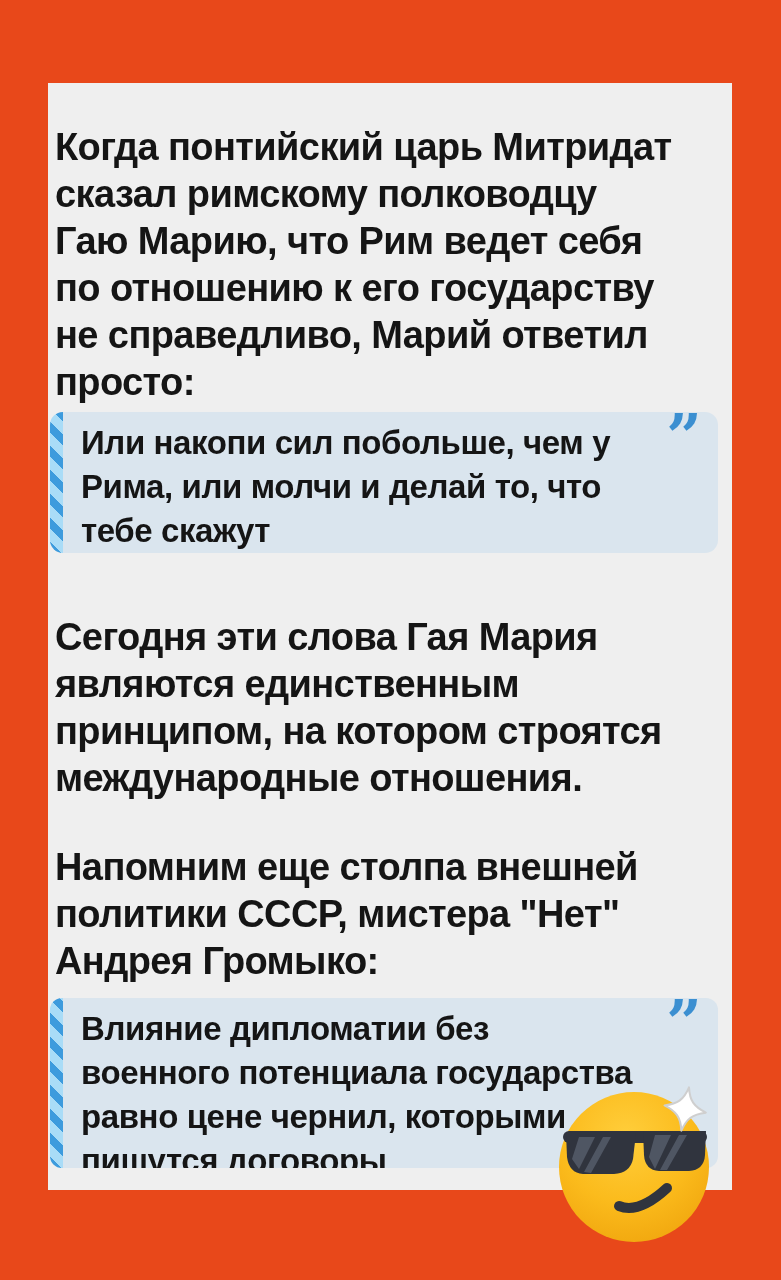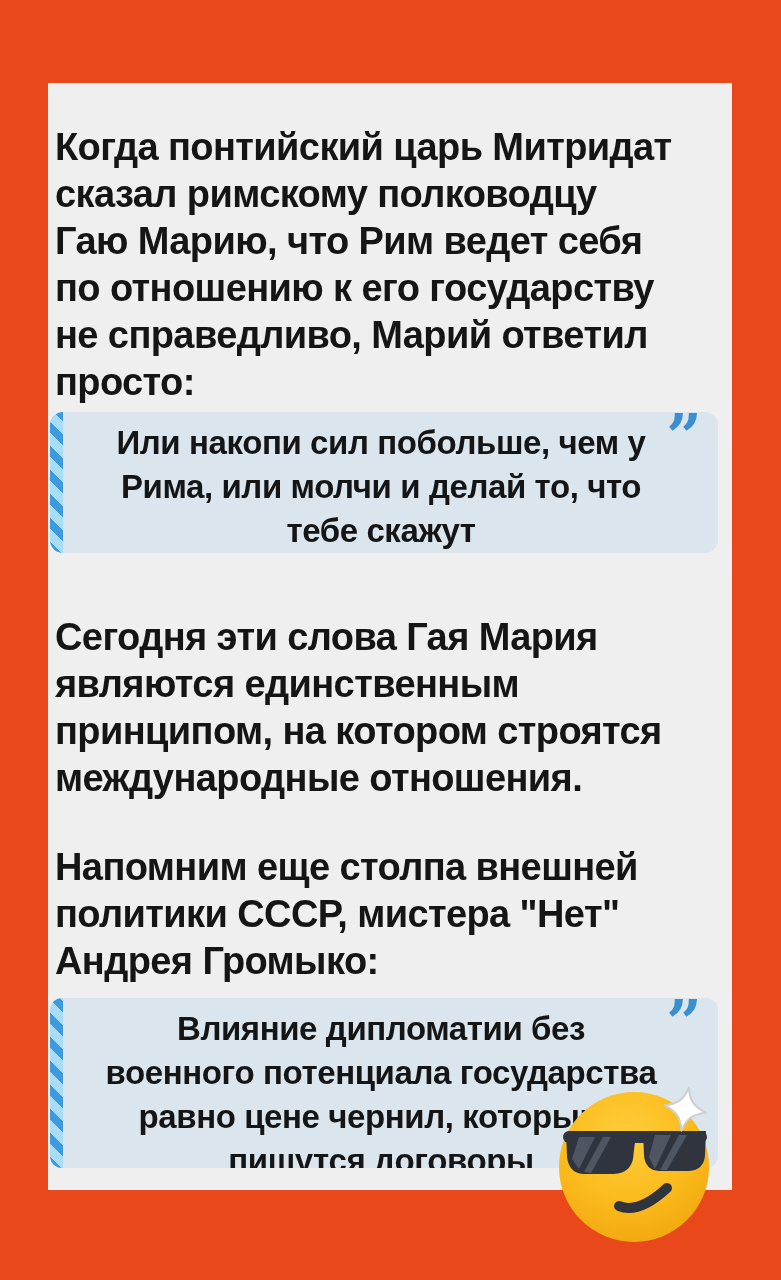--- a/index.html
+++ b/index.html
@@ -30,21 +30,21 @@
   }
   .q1{top:329px;height:141px;}
   .q2{top:915px;height:170px;border-radius:12px;}
   .stripe{
     position:absolute;left:0;top:0;bottom:0;width:13px;
     background:repeating-linear-gradient(45deg,var(--stripe-dark) 0 8px,var(--stripe-light) 8px 17px);
   }
   .qtext{
     position:absolute;left:31px;top:9px;width:600px;
     font-size:33px;line-height:44px;font-weight:600;letter-spacing:-0.4px;
-    color:var(--text);white-space:pre-line;text-align:center;
+    color:var(--text);white-space:pre-line;
   }
   .qmark{
     position:absolute;right:16px;top:-6px;height:46px;
     font-family:"DejaVu Serif",serif;font-weight:700;
     font-size:62px;line-height:62px;color:var(--quote-mark);
   }
   .emoji{position:absolute;left:555px;top:1085px;width:160px;height:160px;z-index:5;}
 </style>
 </head>
 <body>

